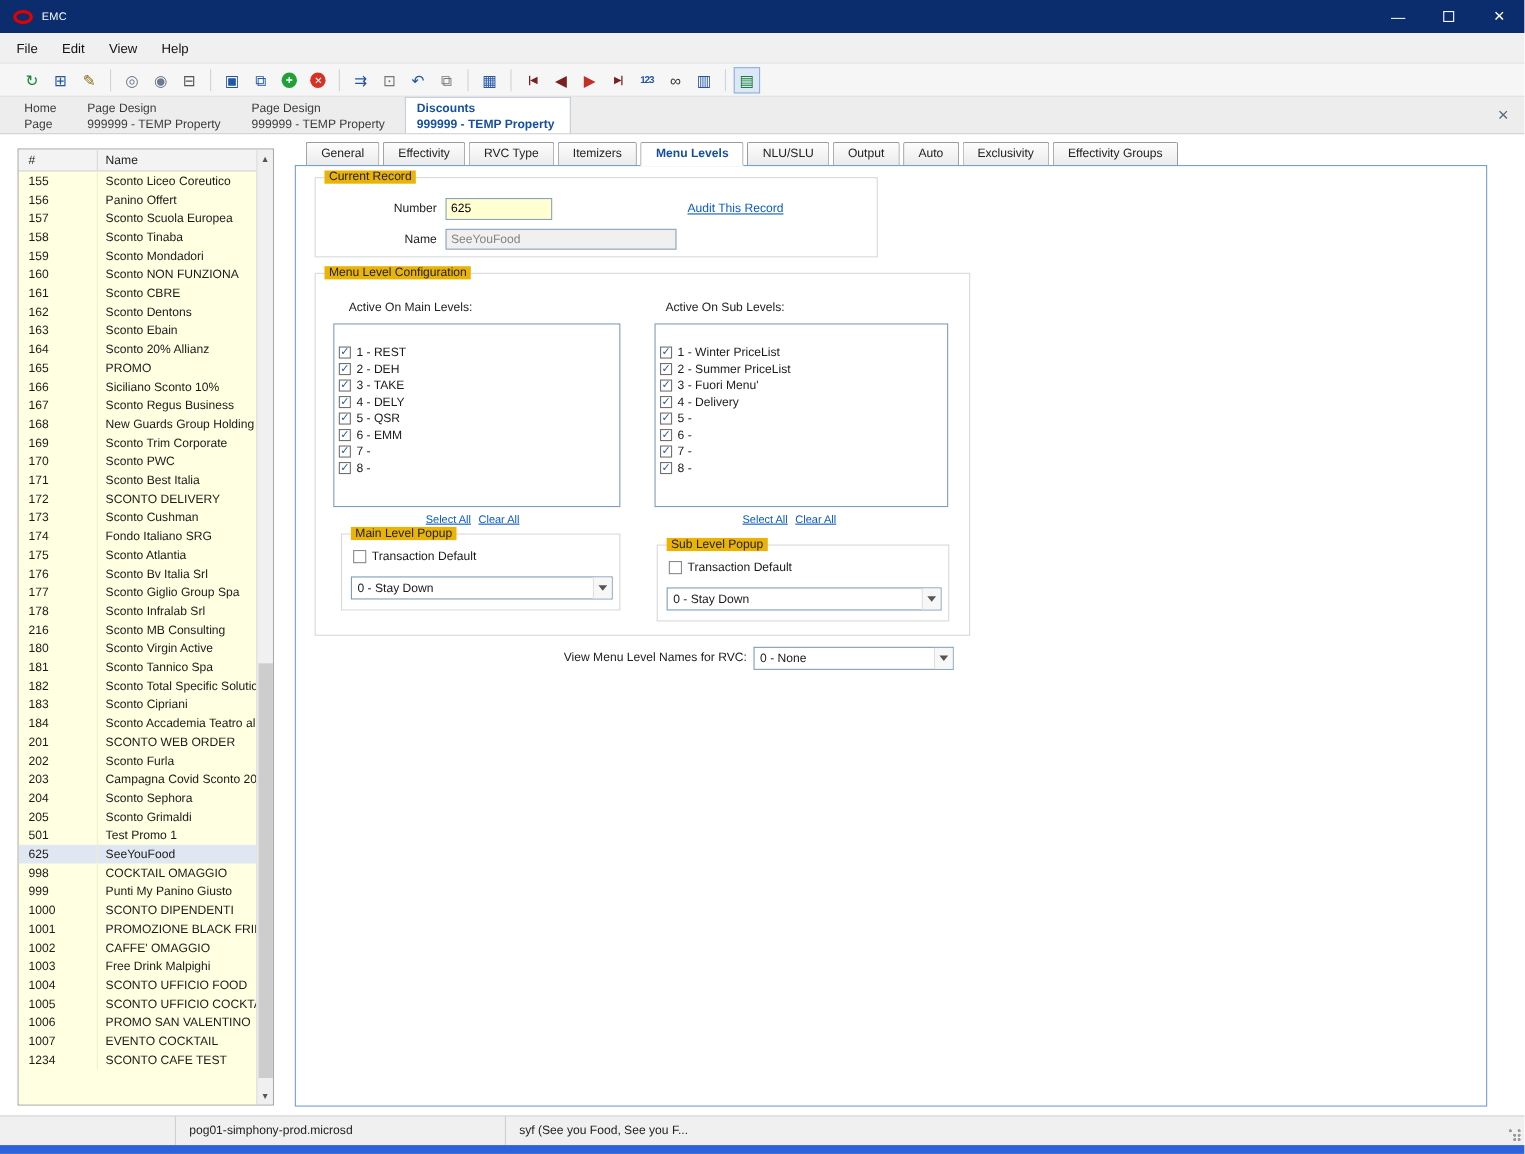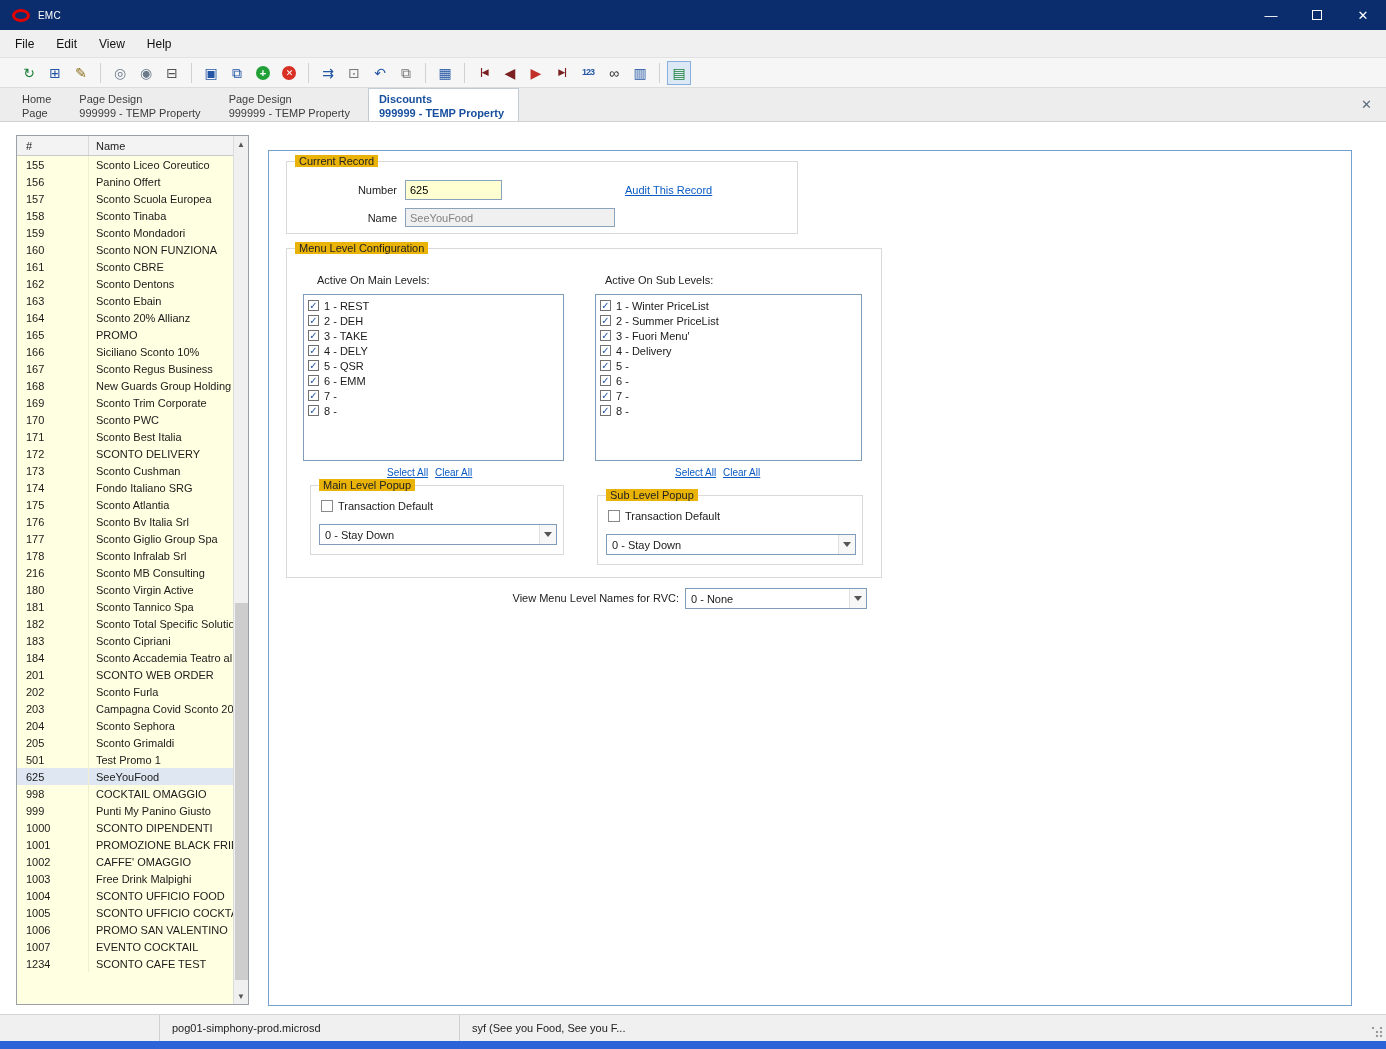--- a/index.html
+++ b/index.html
@@ -61,21 +61,21 @@
   
   .groupbox{position:absolute;border:1px solid #d9d9d9;background:#fff}
   .gb-label{position:absolute;top:-7px;left:8px;background:#eab308;padding:0 4px;color:#222}
   .field-label{position:absolute;color:#222}
   .r-align{text-align:right}
   .textinput{position:absolute;border:1px solid #8aa3bd;background:#fff;padding:1px 4px;font-size:11px;font-family:"Liberation Sans","DejaVu Sans",sans-serif}
   .yellow{background:#ffffd2}
   .disabled{background:#f0f0f0;color:#838383}
   .link{color:#0a5bc4;text-decoration:underline;position:absolute;cursor:pointer}
   .link.small{font-size:10px}
-  .listbox{position:absolute;border:1px solid #7f9db9;background:#fff;padding-top:3px;overflow:hidden}
+  .listbox{position:absolute;border:1px solid #7f9db9;background:#fff;padding-top:18px;overflow:hidden}
   .lb-item{height:15px;display:flex;align-items:center;padding-left:4px}
   .checkbox{width:11px;height:11px;border:1px solid #707070;background:#fff;display:inline-flex;align-items:center;justify-content:center;margin-right:5px;flex:none}
   .checkbox.checked::after{content:"✓";font-size:10px;color:#2456a5;line-height:1}
   .cb-row{position:absolute;display:flex;align-items:flex-start}
   .cb-row .checkbox{width:12px;height:12px;border-color:#8a8a8a}
   .dropdown{position:absolute;border:1px solid #7f9db9;background:#fff;display:flex;align-items:center;padding-left:5px}
   .dd-arrow{margin-left:auto;width:17px;height:100%;display:flex;align-items:center;justify-content:center;border-left:1px solid #e0e0e0;background:#f7f7f7}
   .dd-arrow::after{content:"";border-left:4px solid transparent;border-right:4px solid transparent;border-top:5px solid #555}
 
   
@@ -419,20 +419,32 @@
     </div>
     <div class="rt-scroll">
       <span class="sb-btn">▲</span>
       <span class="sb-track">
           <span class="sb-thumb"></span>
         </span>
       <span class="sb-btn">▼</span>
     </div>
   </div>
 
+  <div class="content-tabs">
+      <span class="ctab">General</span>
+      <span class="ctab">Effectivity</span>
+      <span class="ctab">RVC Type</span>
+      <span class="ctab">Itemizers</span>
+      <span class="ctab active">Menu Levels</span>
+      <span class="ctab">NLU/SLU</span>
+      <span class="ctab">Output</span>
+      <span class="ctab">Auto</span>
+      <span class="ctab">Exclusivity</span>
+      <span class="ctab">Effectivity Groups</span>
+    </div>
 
   <div class="main-panel">
 
     <div class="groupbox" style="left:17px;top:10px;width:512px;height:73px">
       <span class="gb-label">Current Record</span>
       <span class="field-label r-align" style="left:35px;top:22px;width:75px">Number</span>
       <input class="textinput yellow" style="left: 118px; top: 18px; width: 97px; height: 20px;" value="625">
       <span class="link" style="left:338px;top:22px">Audit This Record</span>
       <span class="field-label r-align" style="left:35px;top:50px;width:75px">Name</span>
       <input class="textinput disabled" style="left: 118px; top: 46px; width: 210px; height: 19px;" value="SeeYouFood">

